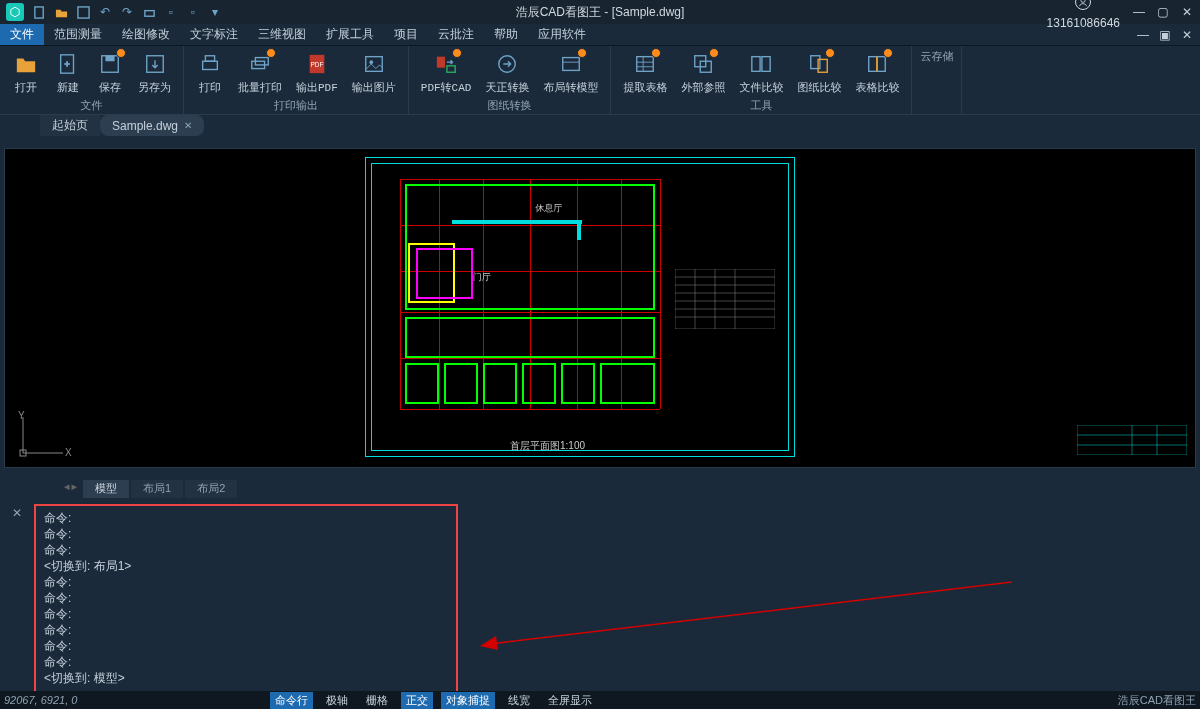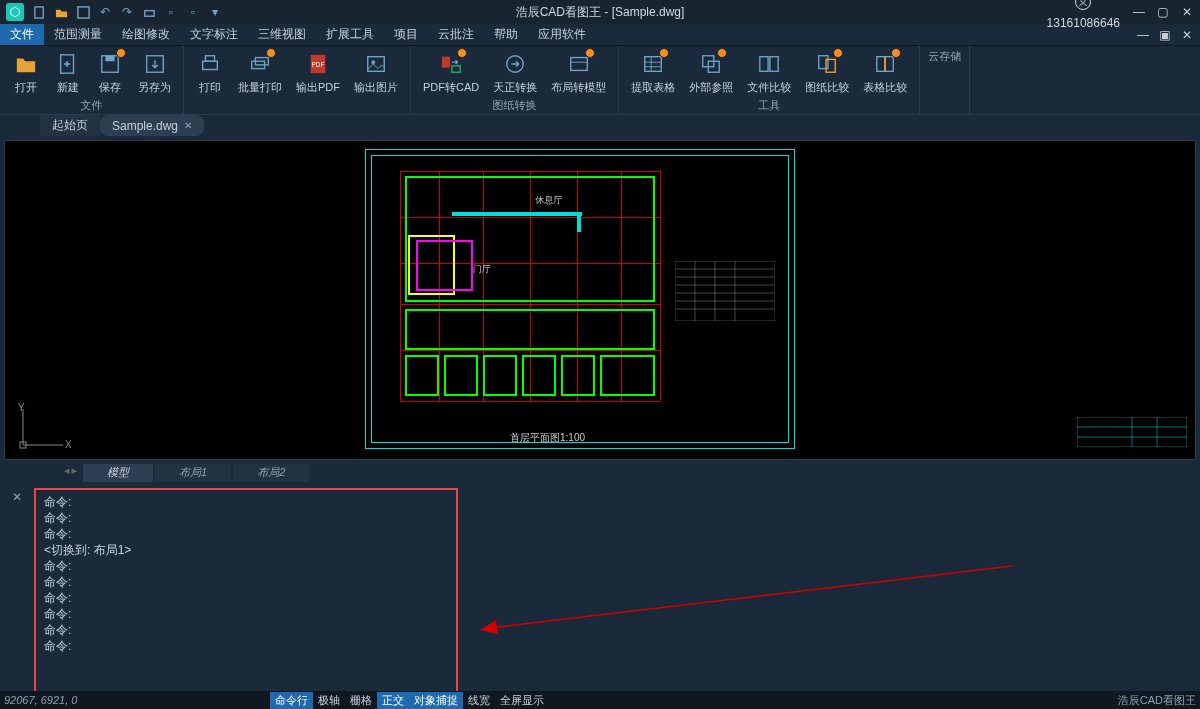--- a/index.html
+++ b/index.html
@@ -23,68 +23,68 @@
 .menu-item { padding:0 10px; display:flex; align-items:center; font-size:12px; color:#c5d0db; cursor:pointer; }
 .menu-item.active { background:#1e6ab0; color:#fff; }
 .menu-sub-ctrl { margin-left:auto; display:flex; gap:8px; padding-right:6px; align-items:center; }
 
 
 .ribbon { height:68px; background:#1b2a3a; display:flex; }
 .ribbon-group { display:flex; flex-direction:column; padding:2px 8px 0 8px; border-right:1px solid #2a3b4c; }
 .ribbon-row { display:flex; gap:6px; flex:1; }
 .ribbon-btn { display:flex; flex-direction:column; align-items:center; gap:2px; padding:2px 4px; cursor:pointer; min-width:36px; }
 .ribbon-btn .ic { width:28px; height:28px; display:flex; align-items:center; justify-content:center; position:relative; }
-.ribbon-btn .lbl { font-size:11px; color:#c5d0db; white-space:nowrap; }
+.ribbon-btn .lbl { font-size:11px; color:#c5d0db; white-space:nowrap;font-family:Liberation Mono, monospace; }
 .badge { position:absolute; top:-2px; right:-2px; width:10px; height:10px; background:#ff8c1a; border-radius:50%; border:1px solid #1b2a3a; }
 .group-label { text-align:center; font-size:11px; color:#8fa3b5; padding:1px 0; }
 .ribbon-spacer { flex:1; }
 .vip { display:flex; flex-direction:column; align-items:center; justify-content:center; padding:0 50px; }
 
 
 .doc-tabs { height:22px; background:#1b2a3a; display:flex; align-items:center; padding-left:40px; gap:0; border-top:1px solid #2a3b4c; }
 .doc-tab { height:100%; padding:0 12px; display:flex; align-items:center; gap:6px; font-size:12px; cursor:pointer; }
 .doc-tab.stab { background:#233242; }
 .doc-tab.active { background:#2d3e50;border-radius:8px; }
 .tab-close { font-size:10px; color:#8fa3b5; }
 
 
-.workspace { height:320px; background:#000; position:relative; border:1px solid #2a3b4c; margin:4px 4px; }
+.workspace { height:320px; background:#000; position:relative; border:1px solid #2a3b4c; margin:12px 4px; }
 .frame1 { position:absolute; left:360px; top:8px; width:430px; height:300px; border:1px solid #0dd; }
 .frame2 { position:absolute; left:366px; top:14px; width:418px; height:288px; border:1px solid #0dd; }
 .plan-grid { position:absolute; left:395px; top:30px; width:260px; height:230px; }
 .gridline { position:absolute; background:#c00; }
 .room-outline { position:absolute; border:2px solid #0f0; }
 .yellow-box { position:absolute; border:2px solid #ff0; }
 .magenta-box { position:absolute; border:2px solid #f0f; }
 .cyan-line { position:absolute; background:#0dd; }
 .plan-title { position:absolute; left:505px; bottom:14px; font-size:10px; color:#ccc; }
 .ucs { position:absolute; left:8px; bottom:6px; width:60px; height:50px; }
 .ucs-line { stroke:#888; stroke-width:1; }
 .ucs-text { font-size:10px; fill:#888; }
 .schedule-tbl { position:absolute; left:670px; top:120px; width:100px; height:60px; }
 .titleblk { position:absolute; right:8px; bottom:12px; width:110px; height:30px; }
 .side-label { position:absolute; left:-20px; top:50%; transform:rotate(-90deg); font-size:10px; color:#666; }
 
 
 .layout-tabs { height:18px; background:#1b2a3a; display:flex; padding-left:60px; gap:2px; font-size:11px; }
-.layout-tab { padding:1px 24px; background:#233242; cursor:pointer; color:#8fa3b5;font-style:italic; }
+.layout-tab { padding:1px 12px; background:#233242; cursor:pointer; color:#8fa3b5; }
 .layout-tab.active { background:#2d3e50; color:#d0d8e0; }
 .lt-arrows { display:flex; gap:2px; padding:0 4px; }
 
 
 .cmd-area { height:215px; background:#1b2a3a; position:relative; margin-top:4px; }
 .cmd-close { position:absolute; left:12px; top:4px; width:14px; height:14px; cursor:pointer; color:#8fa3b5; }
 .cmd-hist { position:absolute; left:34px; top:2px; width:424px; height:210px; border:2px solid #ef4444; padding:4px 8px; overflow:hidden; background:#1b2a3a; }
 .cmd-line { font-size:12px; color:#c5d0db; line-height:16px; white-space:nowrap; }
 .cmd-arrow { position:absolute; left:472px; top:60px; width:540px; height:120px; }
 
 
 .status-bar { position:absolute; bottom:0; left:0; right:0; height:18px; background:#0f1820; display:flex; align-items:center; font-size:11px; padding:0 4px; }
 .coords { color:#8fa3b5; margin-right:auto;font-style:italic; }
-.status-btns { display:flex; gap:0; margin:0 auto; position:absolute; left:270px; }
+.status-btns { display:flex; gap:8px; margin:0 auto; position:absolute; left:270px; }
 .status-btn { padding:1px 5px; cursor:pointer; color:#c5d0db; }
 .status-btn.on { background:#1e6ab0; color:#fff; }
 .brand { color:#8fa3b5; margin-left:auto; }
 
 .icon-svg { width:22px; height:22px; }
 .icon-stroke { stroke:#6fa3c7; fill:none; stroke-width:1.5; }
 </style>
 </head>
 <body>
 
@@ -235,20 +235,21 @@
           <div class="ic">
             <svg viewBox="0 0 24 24" class="icon-svg">
               <rect x="3" y="4" width="18" height="16" fill="none" stroke="#6fa3c7" stroke-width="1.5"></rect>
               <circle cx="9" cy="10" r="2" fill="#6fa3c7"></circle>
               <path d="M3 18l6-6 5 5 4-4 3 3" stroke="#6fa3c7" fill="none"></path>
             </svg>
           </div>
           <span class="lbl">输出图片</span>
         </div>
       </div>
+      <div class="group-label">打印输出</div>
     </div>
     <div class="ribbon-group">
       <div class="ribbon-row">
         <div class="ribbon-btn">
           <div class="ic">
             <svg viewBox="0 0 24 24" class="icon-svg">
               <rect x="2" y="4" width="9" height="12" fill="#c0392b"></rect>
               <path d="M13 10h6m-2-2l2 2-2 2" stroke="#6fa3c7" fill="none" stroke-width="1.5"></path>
               <rect x="13" y="14" width="9" height="7" fill="none" stroke="#27ae60" stroke-width="1.5"></rect>
             </svg>
@@ -439,20 +440,21 @@
       <div class="cmd-line">命令:</div>
       <div class="cmd-line">命令:</div>
       <div class="cmd-line">命令:</div>
       <div class="cmd-line">&lt;切换到: 布局1&gt;</div>
       <div class="cmd-line">命令:</div>
       <div class="cmd-line">命令:</div>
       <div class="cmd-line">命令:</div>
       <div class="cmd-line">命令:</div>
       <div class="cmd-line">命令:</div>
       <div class="cmd-line">命令:</div>
+      <div class="cmd-line">&lt;切换到: 模型&gt;</div>
     </div>
   <svg class="cmd-arrow" viewBox="0 0 540 120">
     <line x1="540" y1="20" x2="18" y2="82" stroke="#d40000" stroke-width="1.5"></line>
     <polygon points="8,84 24,74 26,88" fill="#d40000"></polygon>
   </svg>
 </div>
 
 <div class="status-bar">
   <span class="coords">92067, 6921, 0</span>
   <div class="status-btns" id="status-btns">

